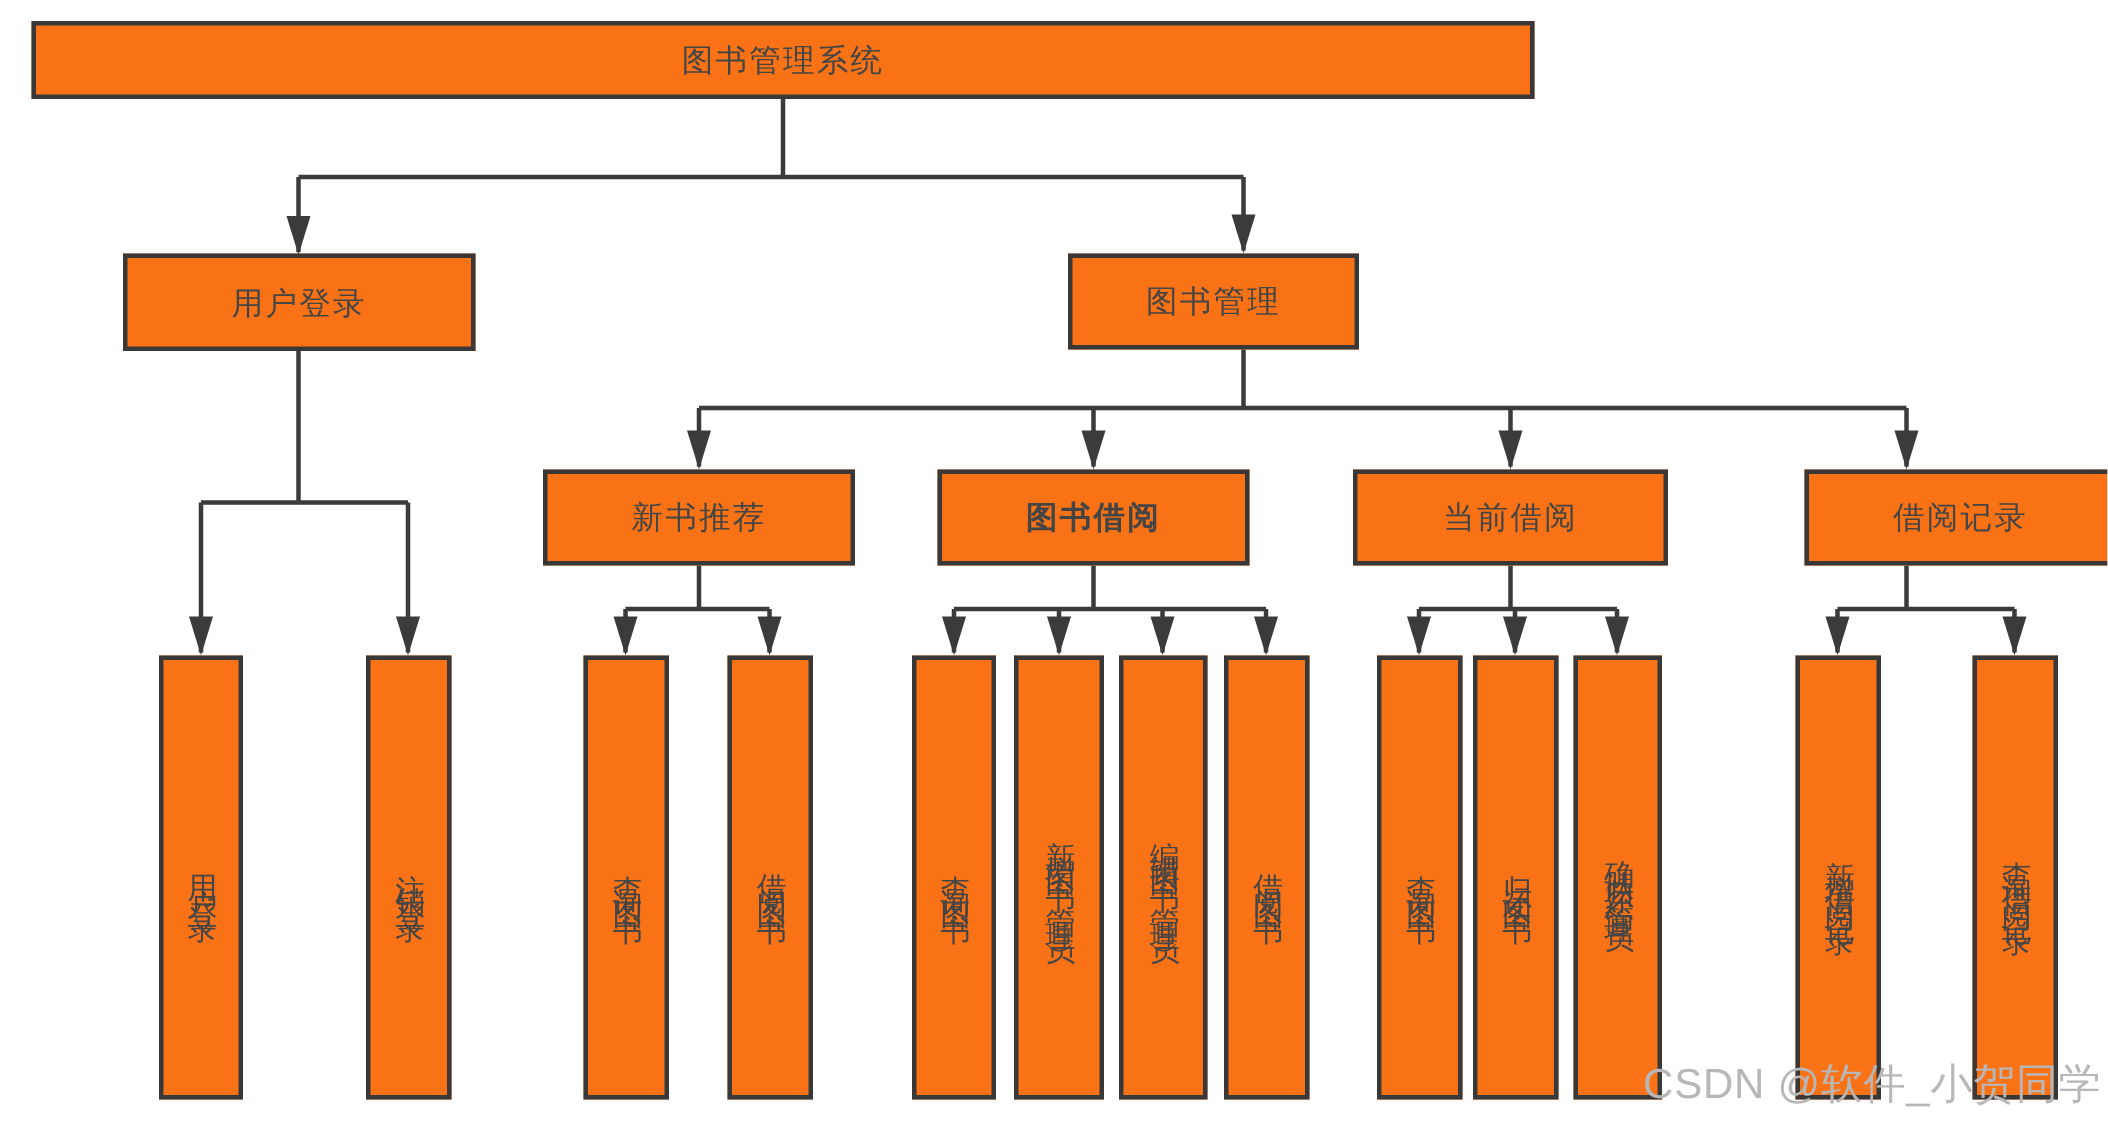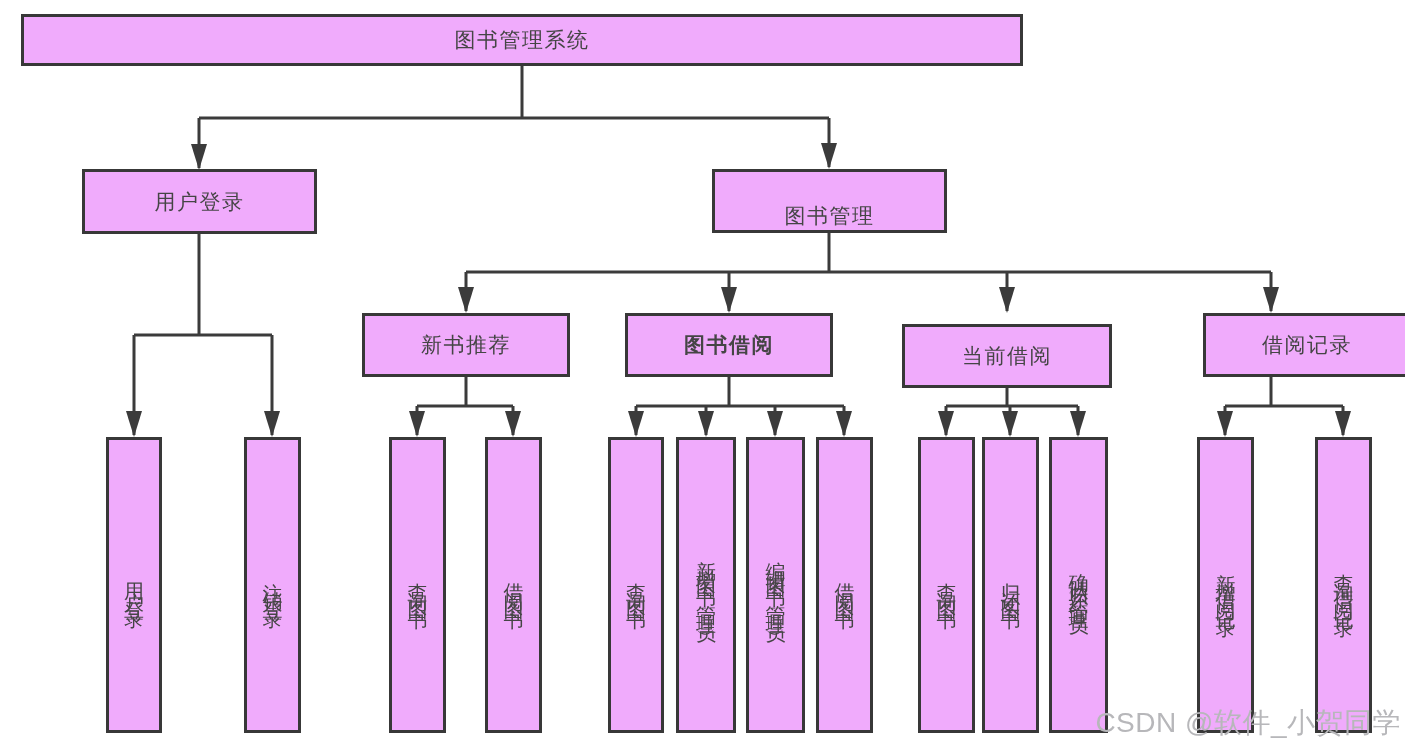--- a/index.html
+++ b/index.html
@@ -13,21 +13,21 @@
     background: #ffffff;
     overflow: hidden;
   }
 
   svg.wires { position: absolute; left: 0; top: 0; width: 1405px; height: 747px; }
   svg.wires path { stroke: #3b3b3b; stroke-width: 3; fill: none; }
   svg.wires polygon { fill: #3b3b3b; stroke: none; }
 
   .node {
     position: absolute;
-    background: #f0abfc;
+    background: #f97316;
     border: 3px solid #383838;
     display: flex;
     align-items: center;
     justify-content: center;
     text-align: center;
   }
   .h-node { font-size: 21px; letter-spacing: 1.5px; }
   .v-node .v-text {
     writing-mode: vertical-rl;
     text-orientation: mixed;
@@ -88,31 +88,31 @@
     <polygon points="1335,411 1351,411 1343,437"></polygon>
   </svg>
 
   <div class="node h-node" style="left:21px; top:14px; width:1002px; height:52px;">
     <span>图书管理系统</span>
   </div>
 
   <div class="node h-node" style="left:82px; top:169px; width:235px; height:65px;">
     <span>用户登录</span>
   </div>
-  <div class="node h-node" style="left:712px; top:169px; width:235px; height:64px;align-items:flex-end;">
+  <div class="node h-node" style="left:712px; top:169px; width:194px; height:64px;">
     <span>图书管理</span>
   </div>
 
   <div class="node h-node" style="left:362px; top:313px; width:208px; height:64px;">
     <span>新书推荐</span>
   </div>
   <div class="node h-node" style="left:625px; top:313px; width:208px; height:64px;font-weight:bold;">
     <span>图书借阅</span>
   </div>
-  <div class="node h-node" style="left:902px; top:313px; width:210px; height:64px;margin-top:11px;">
+  <div class="node h-node" style="left:902px; top:313px; width:210px; height:64px;">
     <span>当前借阅</span>
   </div>
   <div class="node h-node" style="left:1203px; top:313px; width:208px; height:64px;">
     <span>借阅记录</span>
   </div>
 
   <div class="node v-node" style="left:106px; top:437px; width:56px; height:296px;">
     <span class="v-text">用户登录</span>
   </div>
   <div class="node v-node" style="left:244px; top:437px; width:57px; height:296px;">

